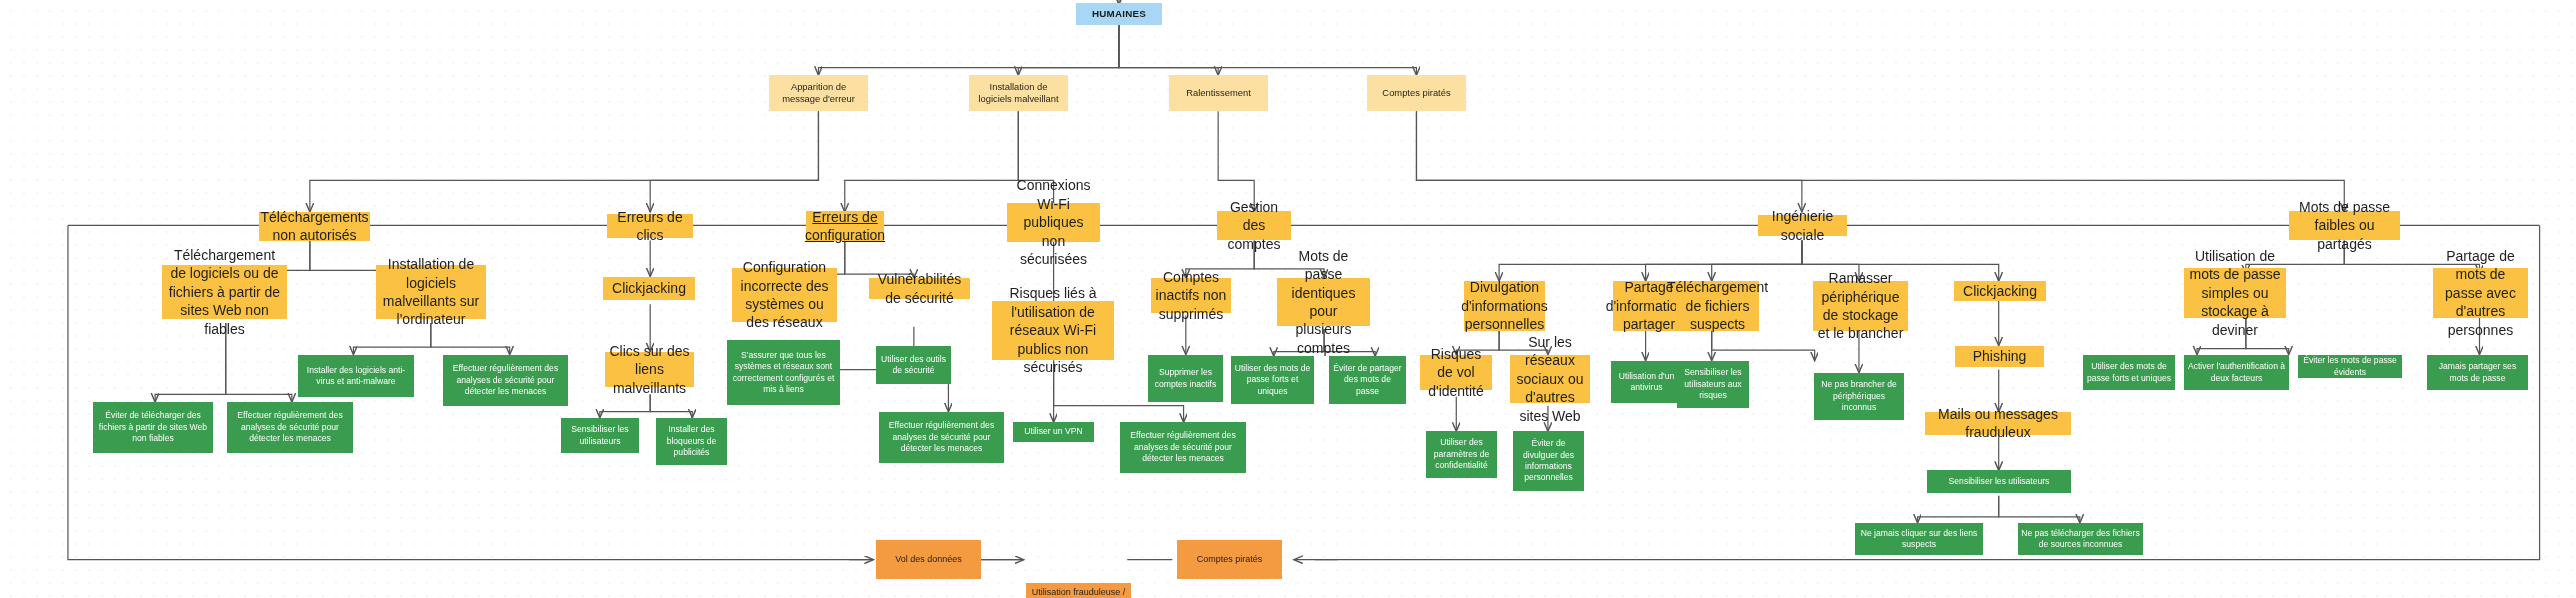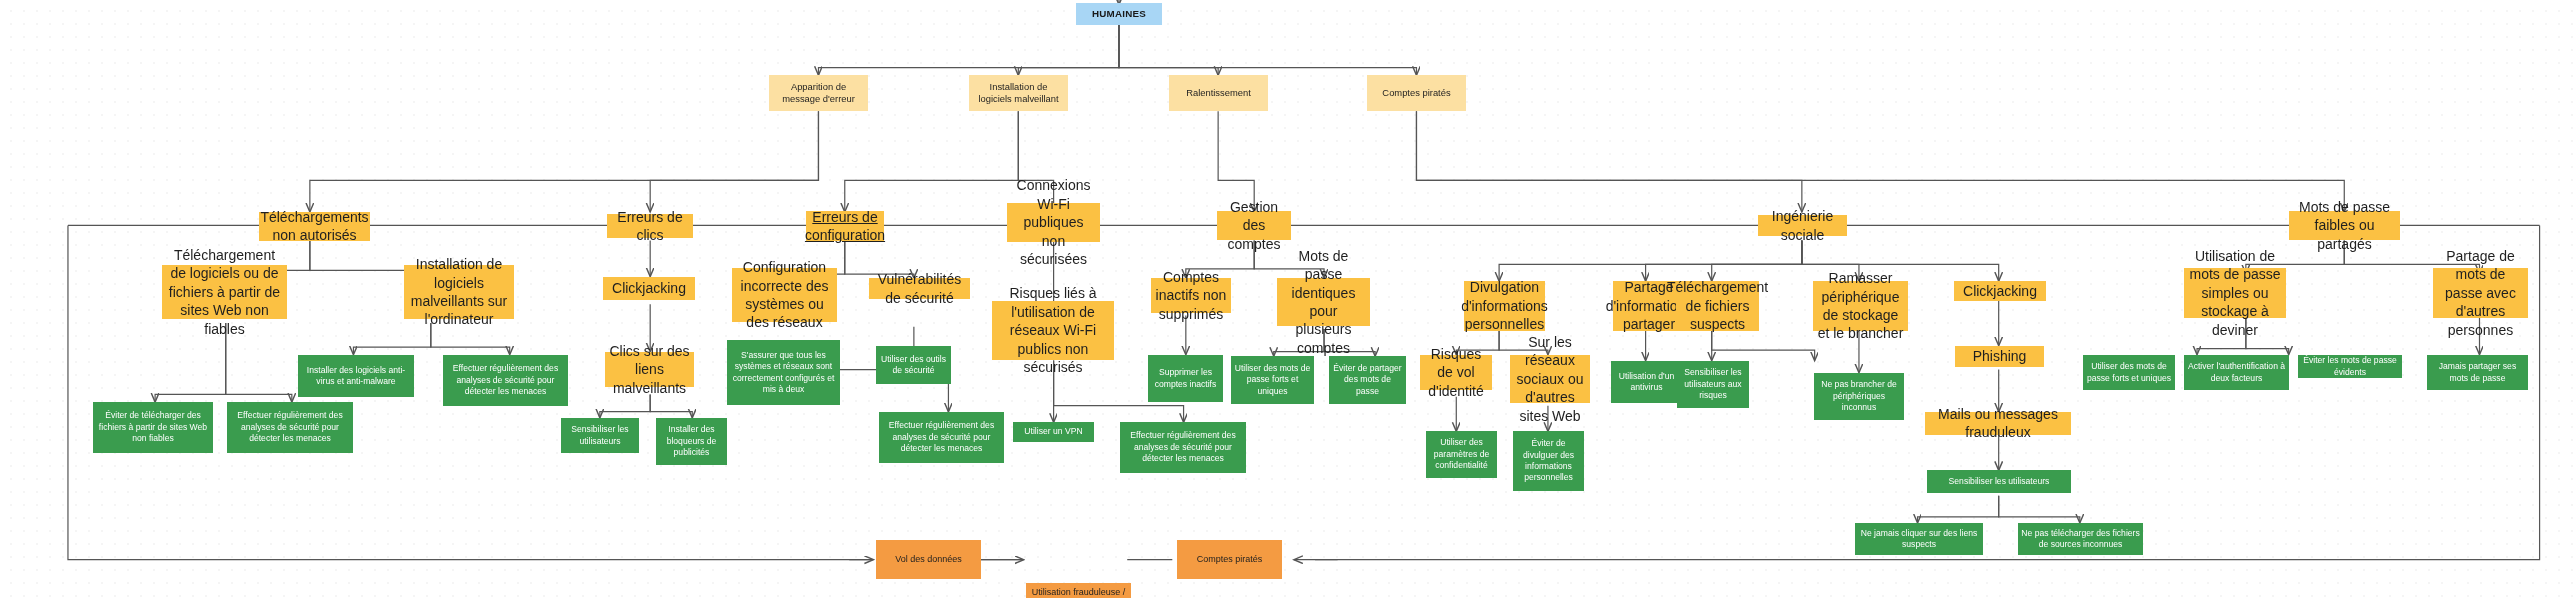--- a/index.html
+++ b/index.html
@@ -173,34 +173,34 @@
 
   <div class="node gold" style="left:239px; top:212px; width:111px; height:28.6px;margin-left:20px;">Téléchargements non autorisés</div>
   <div class="node gold" style="left:607px; top:214px; width:86px; height:24px;">Erreurs de clics</div>
   <div class="node gold" style="left:806px; top:211px; width:78px; height:30px;text-decoration:underline;">Erreurs de configuration</div>
   <div class="node gold" style="left:1007px; top:203px; width:93px; height:39px;">Connexions Wi-Fi publiques non sécurisées</div>
   <div class="node gold" style="left:1217px; top:211px; width:74px; height:29px;">Gestion des comptes</div>
   <div class="node gold" style="left:1758px; top:215px; width:89px; height:21px;">Ingénierie sociale</div>
   <div class="node gold" style="left:2289px; top:211px; width:111px; height:29px;">Mots de passe faibles ou partagés</div>
 
   <div class="node gold" style="left:162px; top:265px; width:125px; height:54px;">Téléchargement de logiciels ou de fichiers à partir de sites Web non fiables</div>
-  <div class="node gold" style="left:376px; top:265px; width:110px; height:54px;margin-left:28px;">Installation de logiciels malveillants sur l'ordinateur</div>
+  <div class="node gold" style="left:376px; top:265px; width:110px; height:54px;">Installation de logiciels malveillants sur l'ordinateur</div>
   <div class="node green" style="left:298px; top:355px; width:116px; height:42px;">Installer des logiciels anti-virus et anti-malware</div>
   <div class="node green" style="left:443px; top:355px; width:125px; height:51px;">Effectuer régulièrement des analyses de sécurité pour détecter les menaces</div>
   <div class="node green" style="left:93px; top:402px; width:120px; height:51px;">Éviter de télécharger des fichiers à partir de sites Web non fiables</div>
   <div class="node green" style="left:227px; top:402px; width:126px; height:51px;">Effectuer régulièrement des analyses de sécurité pour détecter les menaces</div>
 
   <div class="node gold" style="left:603px; top:277px; width:92px; height:22.5px;">Clickjacking</div>
   <div class="node gold" style="left:605px; top:352px; width:89px; height:35px;">Clics sur des liens malveillants</div>
   <div class="node green" style="left:561px; top:418px; width:78px; height:35px;">Sensibiliser les utilisateurs</div>
   <div class="node green" style="left:656px; top:418px; width:71px; height:47px;">Installer des bloqueurs de publicités</div>
 
   <div class="node gold" style="left:732px; top:268px; width:105px; height:54px;">Configuration incorrecte des systèmes ou des réseaux</div>
   <div class="node gold" style="left:869px; top:278px; width:101px; height:21px;">Vulnérabilités de sécurité</div>
-  <div class="node green" style="left:727px; top:340px; width:113px; height:65px;">S'assurer que tous les systèmes et réseaux sont correctement configurés et mis à deux</div>
+  <div class="node green" style="left:727px; top:340px; width:113px; height:65px;">S'assurer que tous les systèmes et réseaux sont correctement configurés et mis à liens</div>
   <div class="node green" style="left:876px; top:346px; width:75px; height:38px;">Utiliser des outils de sécurité</div>
   <div class="node green" style="left:879px; top:412px; width:125px; height:51px;">Effectuer régulièrement des analyses de sécurité pour détecter les menaces</div>
 
   <div class="node gold" style="left:992px; top:301px; width:122px; height:59px;">Risques liés à l'utilisation de réseaux Wi-Fi publics non sécurisés</div>
   <div class="node green" style="left:1013px; top:422px; width:81px; height:19.5px;">Utiliser un VPN</div>
   <div class="node green" style="left:1120px; top:422px; width:126px; height:51px;">Effectuer régulièrement des analyses de sécurité pour détecter les menaces</div>
 
   <div class="node gold" style="left:1151px; top:278px; width:80px; height:35px;">Comptes inactifs non supprimés</div>
   <div class="node gold" style="left:1277px; top:278px; width:93px; height:48px;">Mots de passe identiques pour plusieurs comptes</div>
   <div class="node green" style="left:1148px; top:355px; width:75px; height:47px;">Supprimer les comptes inactifs</div>

